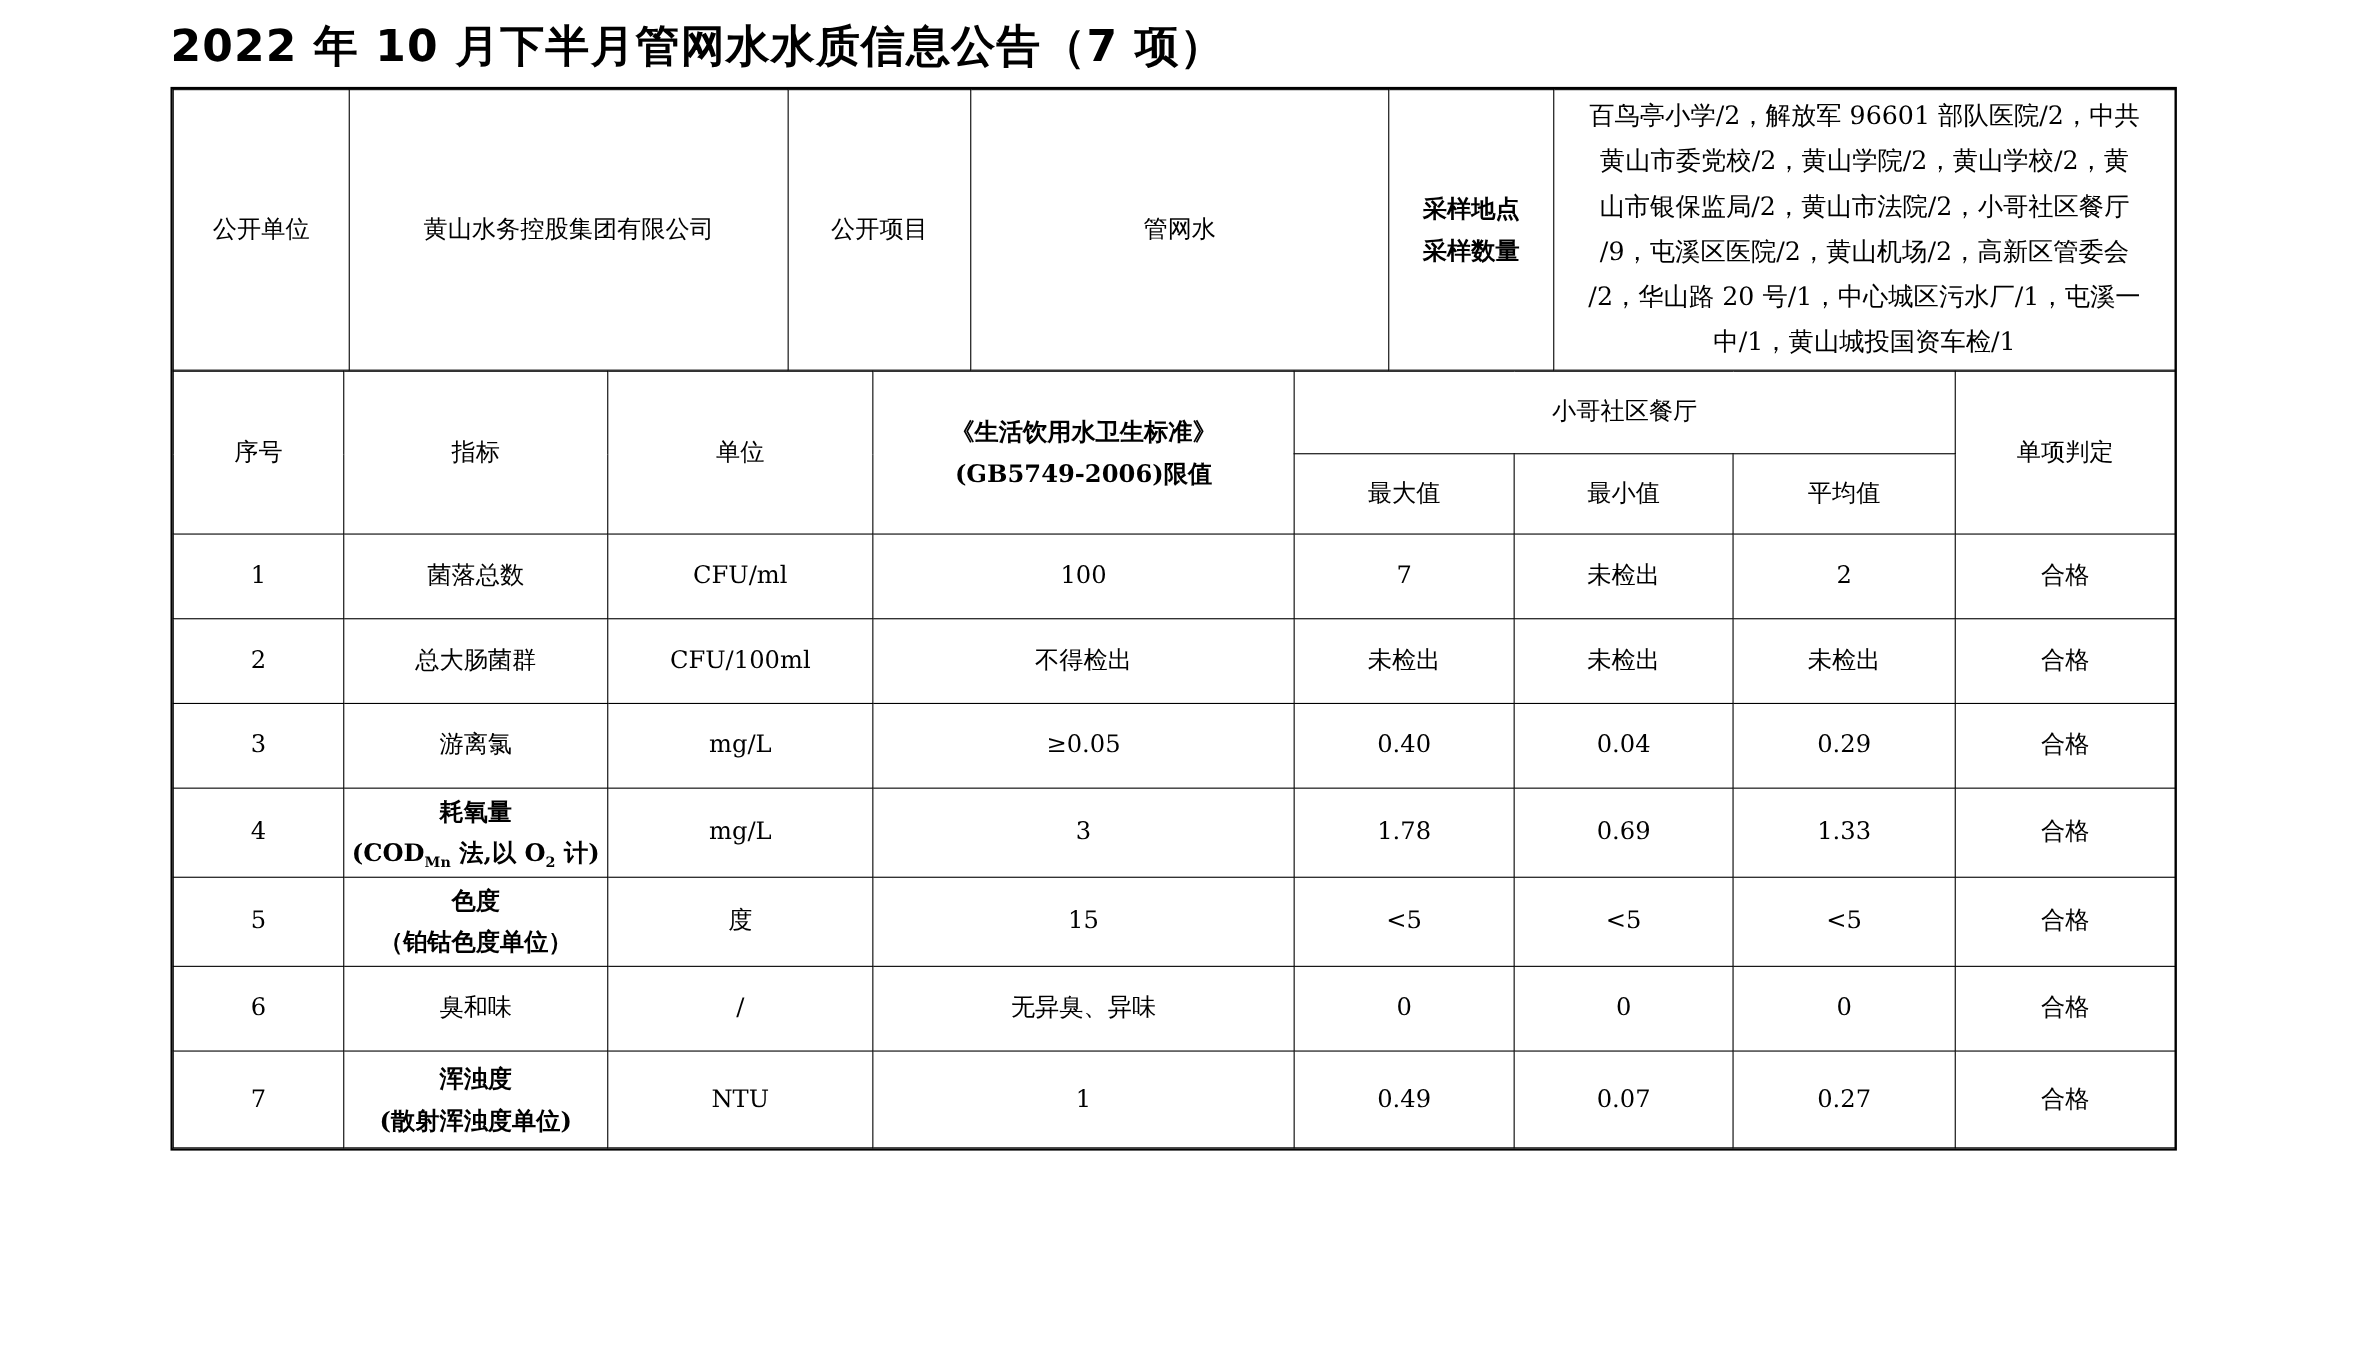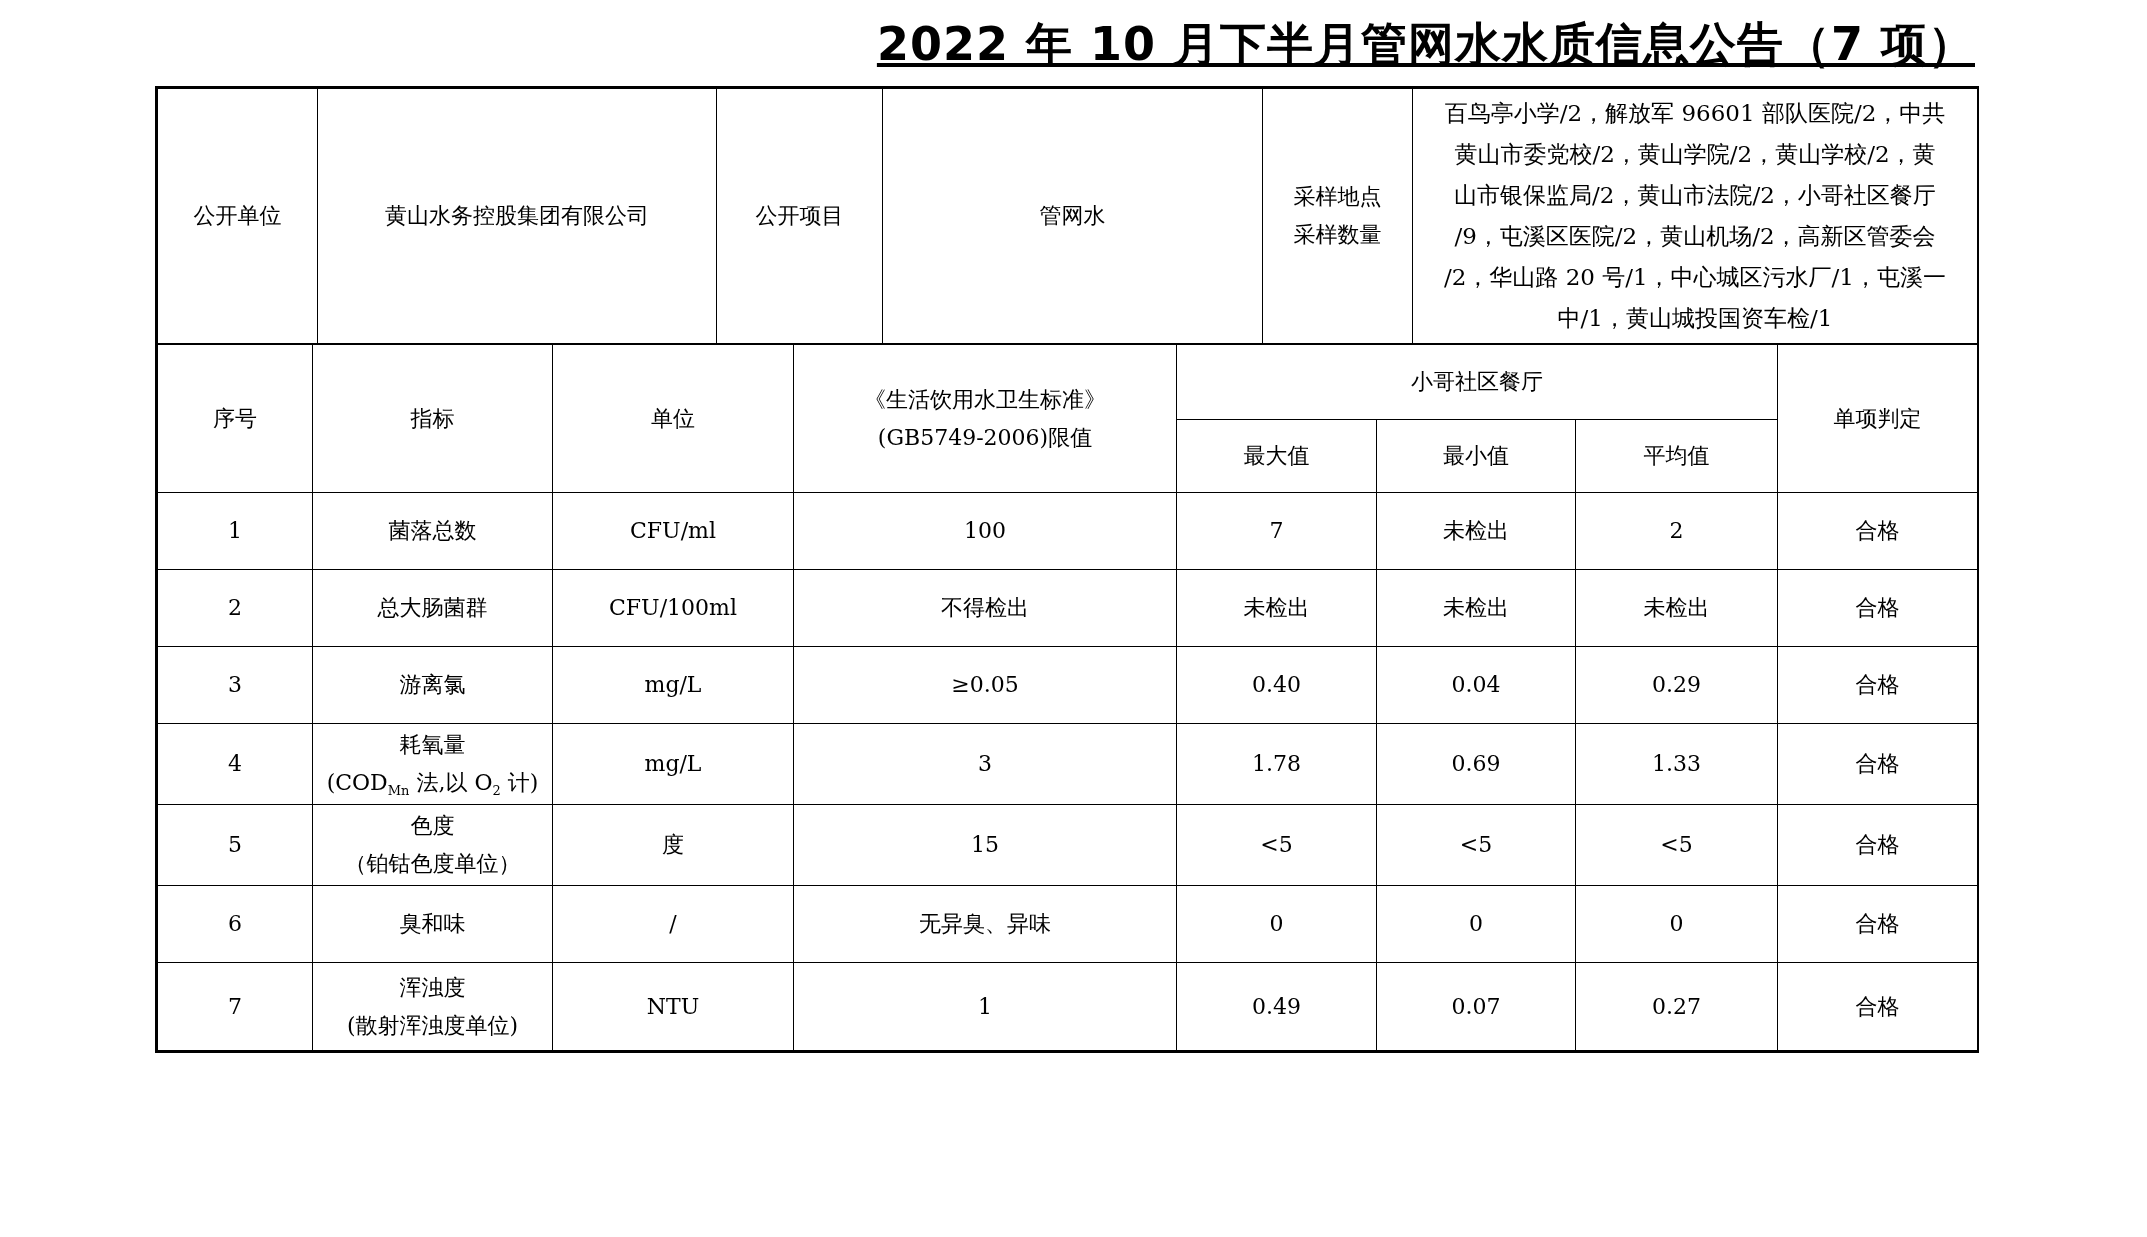--- a/index.html
+++ b/index.html
@@ -2,23 +2,22 @@
 <html><head>
 <meta charset="utf-8">
 <style>
   html,body{margin:0;padding:0;background:#fff;color:#000;}
   body{
     width:2147px;height:1237px;overflow:hidden;
     font-family:"DejaVu Serif","Liberation Serif",serif;
   }
   .title{
     width:1820px;margin:14px 0 10px 155px;
-    text-align:right;font-weight:bold;font-size:46px;letter-spacing:1px;
+    text-align:left;font-weight:bold;font-size:40px;letter-spacing:1px;
     font-family:"DejaVu Sans","Liberation Sans",sans-serif;
-    text-decoration:underline;
   }
   .doc{
     margin-left:155px;width:1820px;
     border:2px solid #000;
   }
   table{border-collapse:collapse;table-layout:fixed;width:100%;}
   td{
     border:1px solid #000;text-align:center;vertical-align:middle;
     font-size:22px;line-height:1.45;padding:2px 6px;box-sizing:border-box;
     overflow:hidden;
@@ -26,21 +25,21 @@
   
   tr.h-info1{height:245px;}
   tr.h-info2{height:66px;}
   tr.h-summary{height:90px;}
   tr.h-head1{height:75px;}
   tr.h-head2{height:73px;}
   tr.h-data{height:77px;}
   tr.h-data-last{height:88px;}
   .loc{font-size:23px;padding:4px 10px;}
   .loc div{line-height:41px;white-space:nowrap;}
-  .two-line div{line-height:38px;}
+  .two-line div{line-height:38px;font-weight:bold;}
   sub{font-size:13px;line-height:0;}
 </style>
 </head>
 <body>
 
 <div class="title">2022 年 10 月下半月管网水水质信息公告（7 项）</div>
 
 <div class="doc">
 
   <table>

